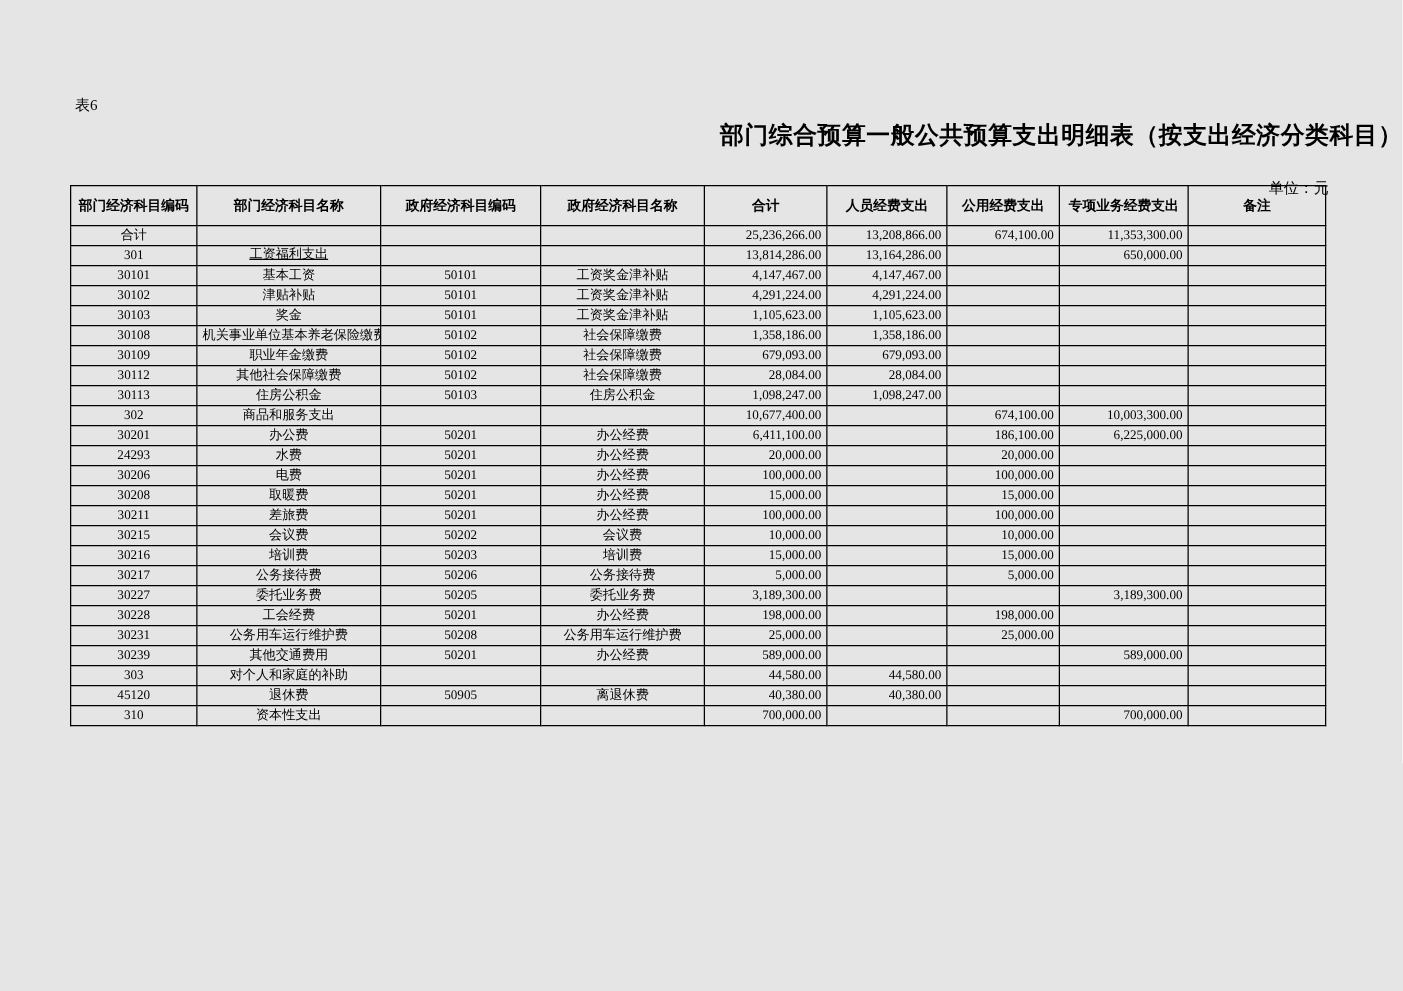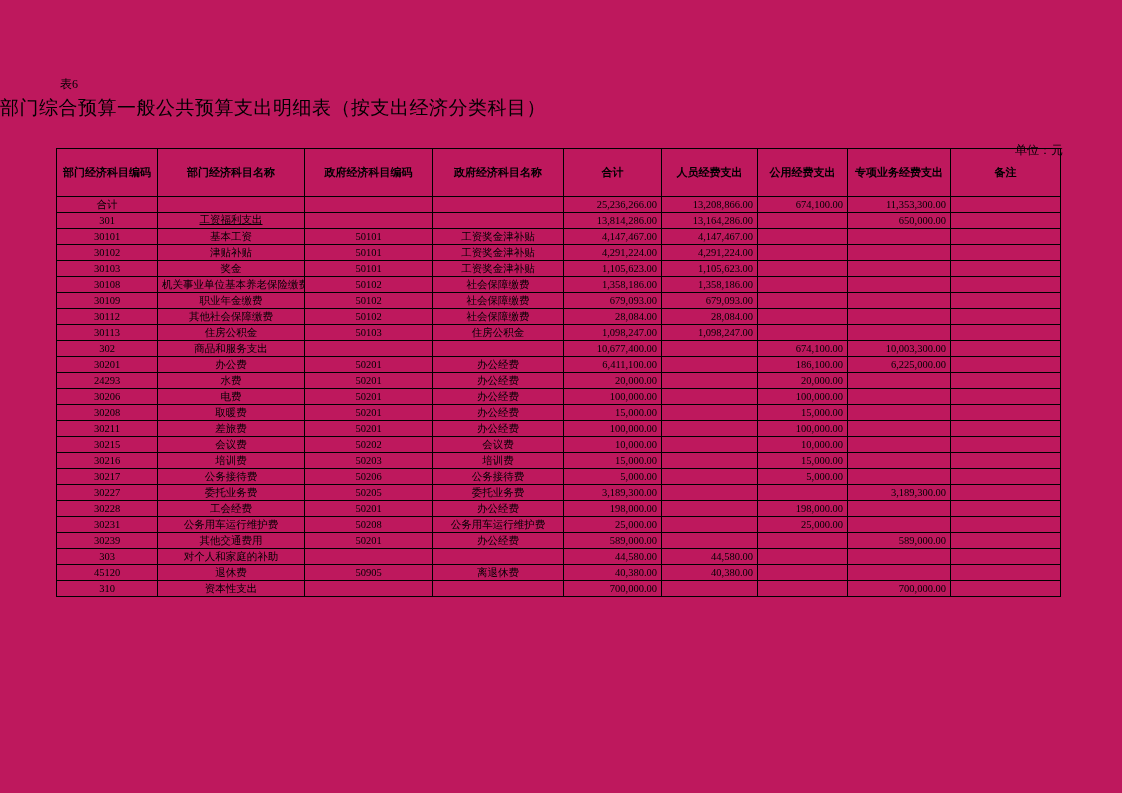--- a/index.html
+++ b/index.html
@@ -4,39 +4,39 @@
 <style>
   html, body {
     margin: 0;
     padding: 0;
     background: #ffffff;
   }
   .page {
     position: relative;
     width: 1122px;
     height: 793px;
-    background: #be185d;
+    background: #e5e5e5;
     color: #000000;
     font-family: "Liberation Serif", "DejaVu Serif", serif;
     overflow: hidden;
   }
   .sheet-label {
     position: absolute;
     left: 60px;
     top: 76px;
     font-size: 12px;
   }
   .doc-title {
     position: absolute;
     left: 0;
     right: 0;
     top: 95px;
-    text-align: left;
+    text-align: right;
     font-size: 19px;
-    font-weight: normal;
+    font-weight: bold;
     letter-spacing: 0.5px;
   }
   .unit-label {
     position: absolute;
     right: 59px;
     top: 126px;
     font-size: 12px;
     margin-top: 16px;
   }
   table.budget {
@@ -51,21 +51,21 @@
     border: 1px solid #000000;
     overflow: hidden;
     white-space: nowrap;
     box-sizing: border-box;
   }
   .budget th {
     height: 32px;
     font-size: 11px;
     font-weight: bold;
     text-align: center;
-    padding: 16px 2px;
+    padding: 0 2px;
   }
   .budget td {
     height: 15px;
     font-size: 10.5px;
     padding: 0 4px;
     line-height: 15px;
   }
   .budget td.ctr { text-align: center; }
   .budget td.num { text-align: right; }
   .budget td.u { text-decoration: underline; font-family: Liberation Mono, monospace; }

